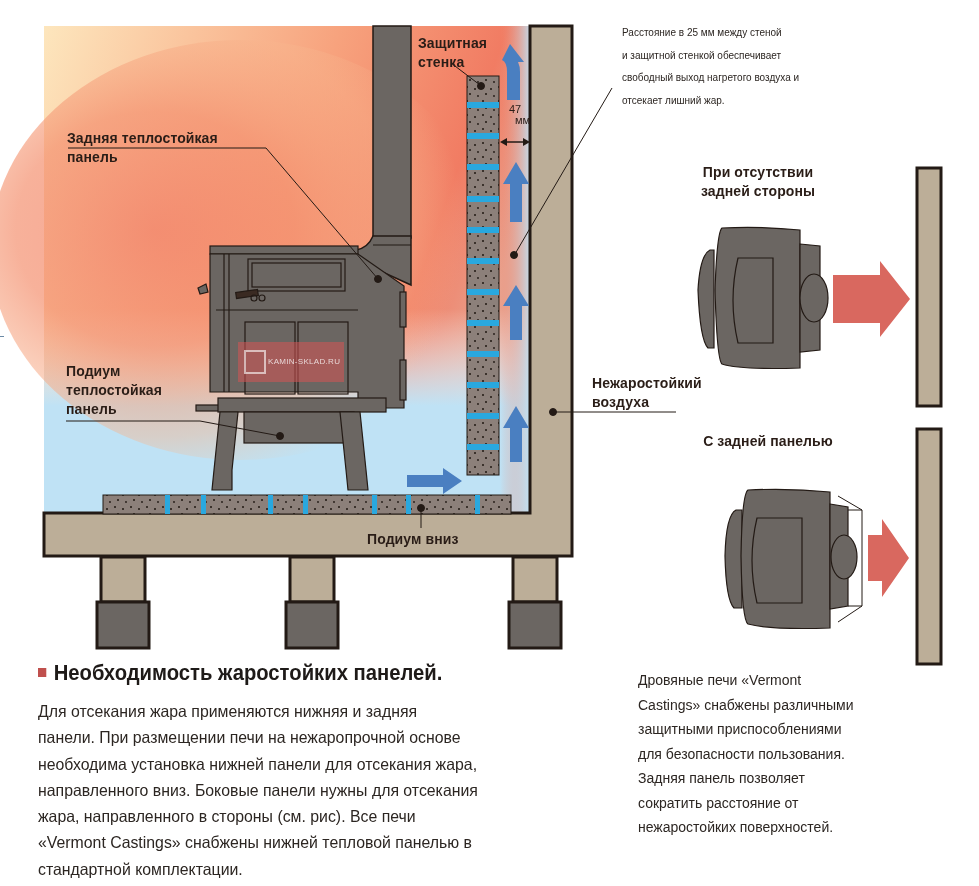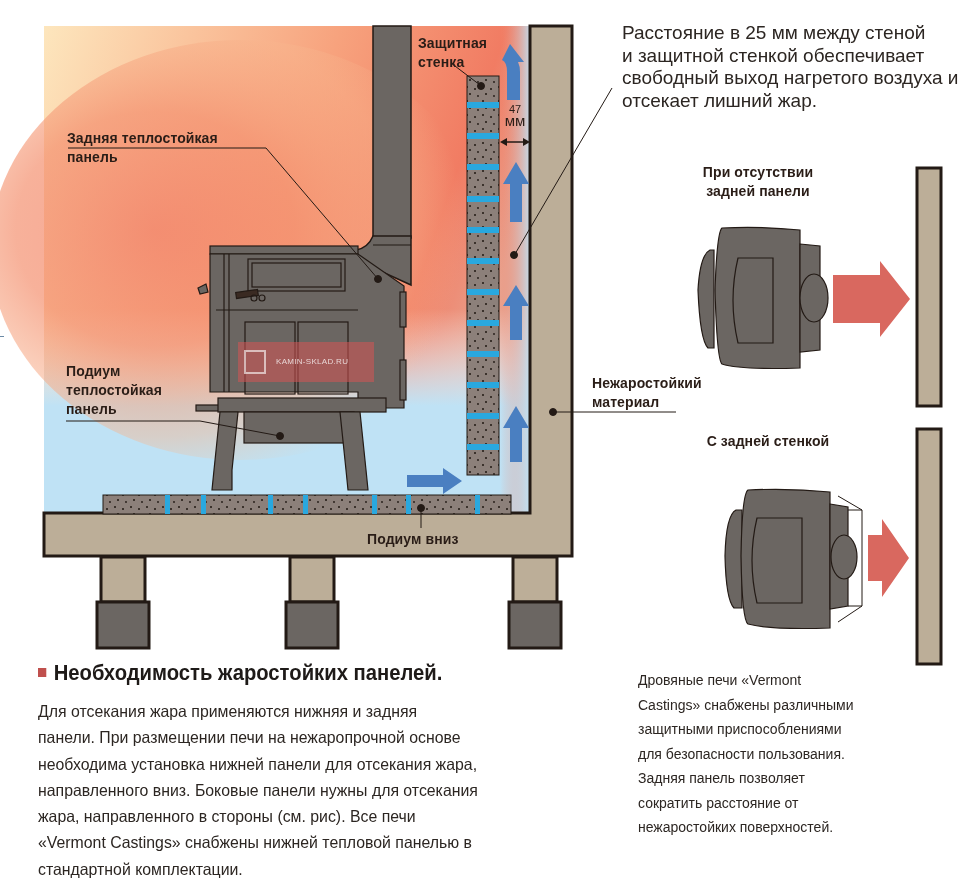--- a/index.html
+++ b/index.html
@@ -1,26 +1,26 @@
 <!DOCTYPE html>
 <html><head>
 <meta charset="utf-8">
 <style>
   html, body { margin:0; padding:0; background:#ffffff; }
   body { width:979px; height:886px; position:relative; overflow:hidden; font-family:"Liberation Sans", sans-serif; color:#231a15; }
   svg { position:absolute; left:0; top:0; }
   .lbl { position:absolute; font-family:"Liberation Sans", sans-serif; font-weight:bold; font-size:14px; line-height:19px; color:#2a1d17; white-space:pre-line; letter-spacing:0.1px; }
   .lbl-center { text-align:center; }
-  .note { position:absolute; font-family:"Liberation Sans", sans-serif; font-size:19px; line-height:22.5px; color:#2c2622; white-space:pre-line; }
+  .note { position:absolute; font-family:"Liberation Sans", sans-serif; font-size:10px; line-height:22.5px; color:#2c2622; white-space:pre-line; }
   .heading { position:absolute; left:38px; top:660px; font-family:"Liberation Sans", sans-serif; font-weight:bold; font-size:22px; color:#1e1a18; transform:scaleX(0.92); transform-origin:left; }
   .bullet { display:inline-block; width:9px; height:9px; background:#c0504d; margin-right:8px; vertical-align:middle; position:relative; top:-2px; }
   .body-text { position:absolute; left:38px; top:698px; width:560px; font-family:"Liberation Sans", sans-serif; font-size:16.5px; line-height:26.3px; color:#2c2622; white-space:pre-line; transform:scaleX(0.96); transform-origin:left; }
   .side-text { position:absolute; left:638px; top:668px; width:320px; font-family:"Liberation Sans", sans-serif; font-size:14px; line-height:24.5px; color:#2c2622; white-space:pre-line; }
   .dim { position:absolute; left:500px; top:104px; width:30px; text-align:center; font-size:11px; line-height:11px; color:#2a1d17; }
-  .watermark { position:absolute; left:238px; top:342px; width:136px; height:40px; background:rgba(214,84,84,0.55); color:rgba(255,255,255,0.75); font-size:8px; line-height:40px; padding-left:38px; box-sizing:border-box; letter-spacing:0.3px; }
+  .watermark { position:absolute; left:238px; top:342px; width:106px; height:40px; background:rgba(214,84,84,0.55); color:rgba(255,255,255,0.75); font-size:8px; line-height:40px; padding-left:30px; box-sizing:border-box; letter-spacing:0.3px; }
   .wm-logo { position:absolute; left:6px; top:8px; width:22px; height:24px; border:2px solid rgba(255,255,255,0.6); box-sizing:border-box; }
   .stray { position:absolute; left:0; top:336px; width:4px; height:10px; border-top:1px solid #6b8aa6; }
 </style>
 </head>
 <body>
 
 <svg width="979" height="886" viewBox="0 0 979 886">
   <defs>
     <radialGradient id="heat" cx="0.33" cy="0.45" r="0.62">
       <stop offset="0" stop-color="#f17a62"></stop>
@@ -190,37 +190,37 @@
 </div>
 
 <div class="stray"></div>
 
 <div class="lbl" style="left:67px; top:101px;margin-top:28px;">Задняя теплостойкая
 панель</div>
 <div class="lbl" style="left:418px; top:34px;">Защитная
 стенка</div>
 <div class="dim">
   <div>47</div>
-  <div style="font-size:15px;">мм</div>
+  <div style="font-size:11px;text-align:right;">мм</div>
 </div>
 <div class="lbl" style="left:66px; top:362px;">Подиум
 теплостойкая
 панель</div>
 <div class="lbl" style="left:592px; top:374px;">Нежаростойкий
-материал</div>
+воздуха</div>
 <div class="lbl" style="left:367px; top:530px;">Подиум вниз</div>
 
 <div class="note" style="left:622px; top:22px;">Расстояние в 25 мм между стеной
 и защитной стенкой обеспечивает
 свободный выход нагретого воздуха и
 отсекает лишний жар.</div>
 
 <div class="lbl lbl-center" style="left:678px; top:163px; width:160px;">При отсутствии
-задней панели</div>
-<div class="lbl lbl-center" style="left:688px; top:432px; width:160px;">С задней стенкой</div>
+задней стороны</div>
+<div class="lbl lbl-center" style="left:688px; top:432px; width:160px;">С задней панелью</div>
 
 <div class="heading">
   <span class="bullet"></span><span>Необходимость жаростойких панелей.</span>
 </div>
 <div class="body-text">Для отсекания жара применяются нижняя и задняя
 панели. При размещении печи на нежаропрочной основе
 необходима установка нижней панели для отсекания жара,
 направленного вниз. Боковые панели нужны для отсекания
 жара, направленного в стороны (см. рис). Все печи
 «Vermont Castings» снабжены нижней тепловой панелью в

